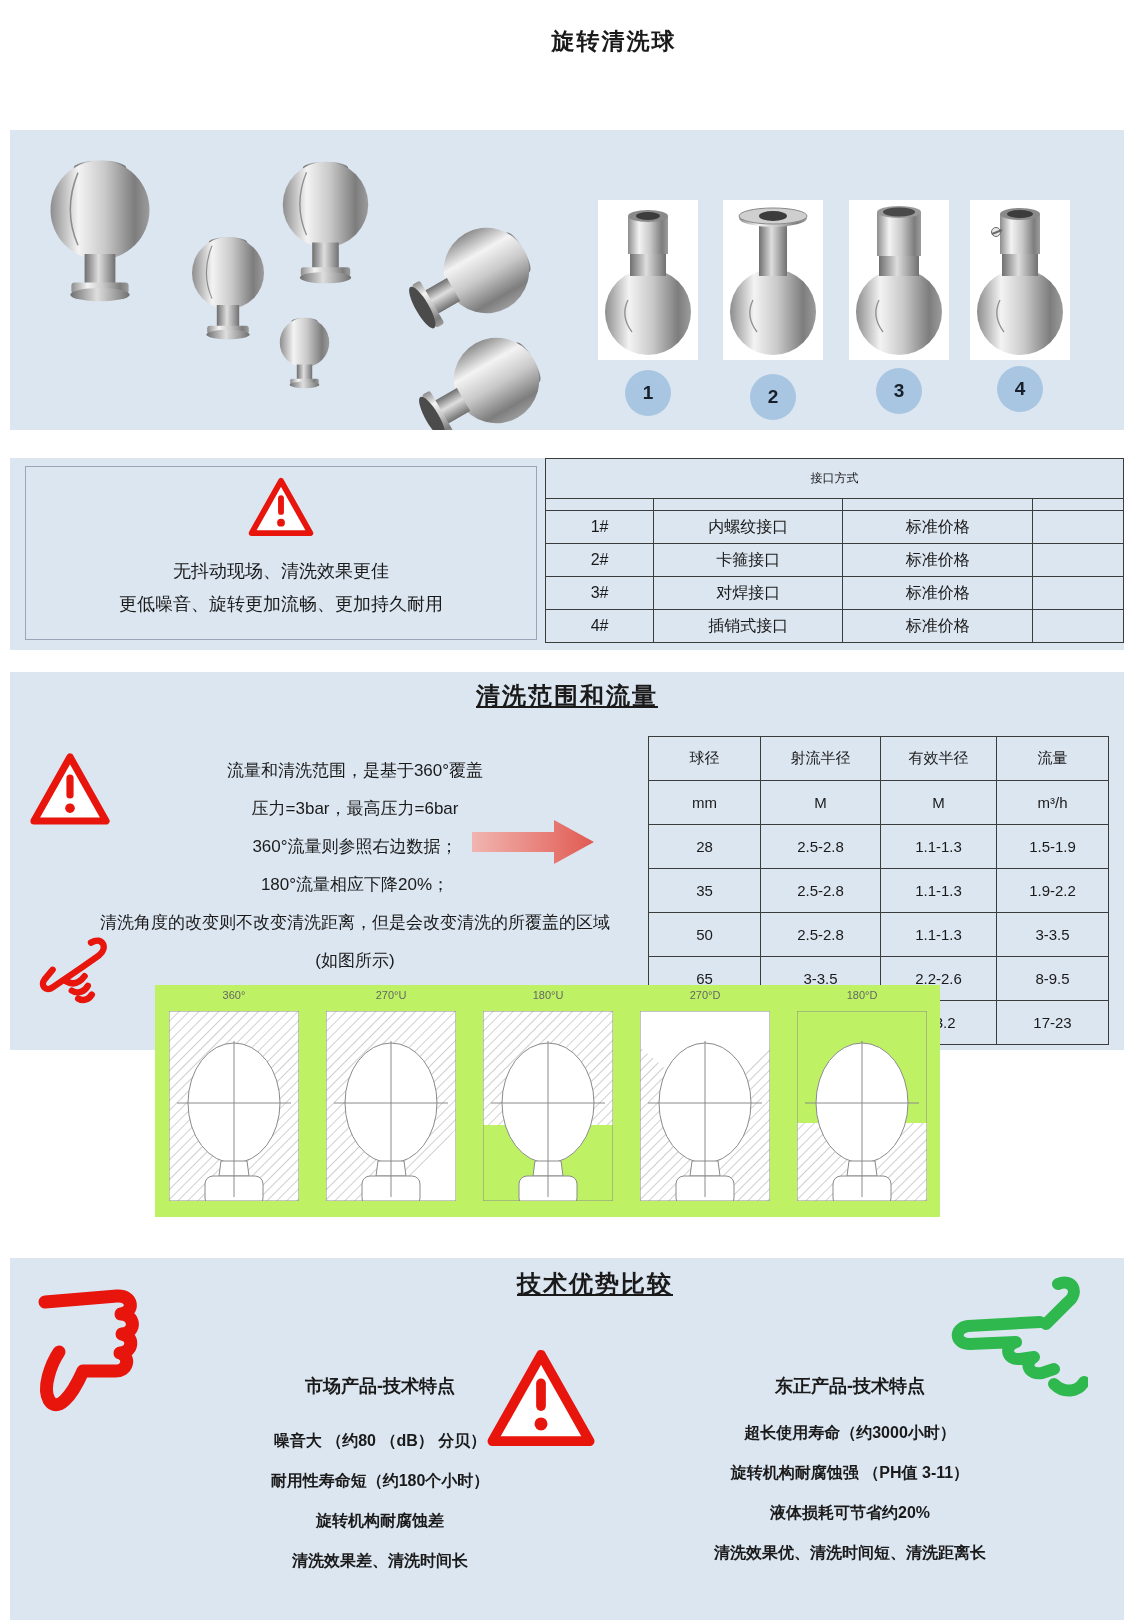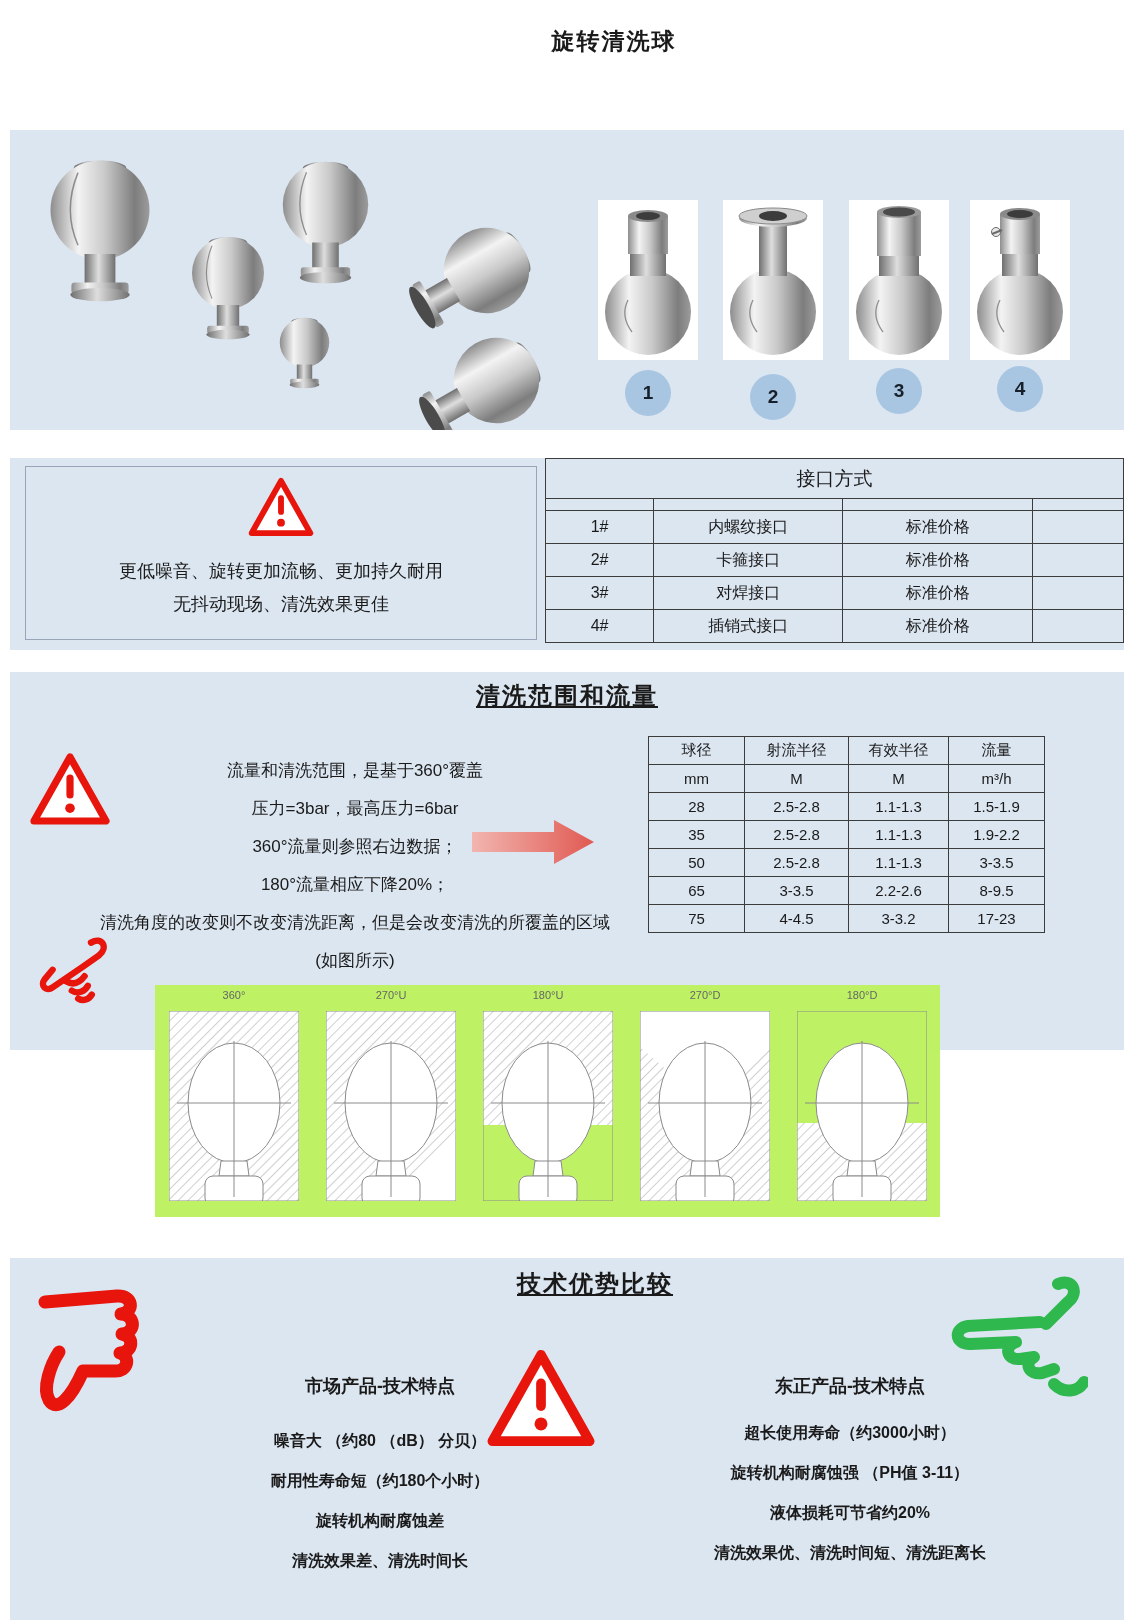--- a/index.html
+++ b/index.html
@@ -9,21 +9,21 @@
   .sec-head{position:absolute;left:0;width:100%;text-align:center;font-size:24px;font-weight:bold;text-decoration:underline;letter-spacing:2px;}
   .card{position:absolute;width:100px;height:160px;background:#fff;}
   .numcircle{position:absolute;width:46px;height:46px;border-radius:50%;background:#a8c6e2;
              display:flex;align-items:center;justify-content:center;font-weight:bold;font-size:19px;color:#17202a;}
   .warnbox{position:absolute;left:15px;top:8px;width:510px;height:172px;border:1px solid #98a5b8;background:#dce6f1;}
   .warnbox .txt{position:absolute;left:0;top:88px;width:100%;text-align:center;font-size:18px;line-height:33px;}
   table{border-collapse:collapse;}
   .iftable{position:absolute;left:535px;top:0;}
   .iftable td{border:1.5px solid #3c3c3c;text-align:center;font-size:16px;padding:0;}
   .flowtable{position:absolute;left:638px;top:64px;}
-  .flowtable td{border:1.6px solid #3c3c3c;text-align:center;font-size:15px;padding:0;height:27px;}
+  .flowtable td{border:1.6px solid #3c3c3c;text-align:center;font-size:15px;padding:8px;height:27px;}
   .flowtable .hd{font-size:16px;}
   .ptext{position:absolute;left:20px;top:80px;width:650px;text-align:center;font-size:17px;}
   .ptext div{line-height:38px;}
   .whitepanel{position:absolute;left:155px;top:985px;width:785px;height:232px;background:#bef264;z-index:3;}
   .dlabel{position:absolute;top:4px;width:130px;text-align:center;font-size:11px;color:#666;}
   .diagram{position:absolute;top:26px;}
   .colblock{position:absolute;width:460px;text-align:center;font-weight:bold;}
   .colblock .ctitle{font-size:18px;line-height:26px;}
   .colblock .citem{font-size:16px;line-height:40px;}
   .arrowred{position:absolute;left:462px;top:148px;width:122px;height:44px;}
@@ -165,29 +165,29 @@
   </div>
 
   <div class="band" style="top:458px;height:192px;">
     <div class="warnbox">
       <svg width="66" height="60" viewBox="0 0 100 92" style="position:absolute;left:222px;top:10px;">
         <path d="M50,6 L95,86 L5,86 Z" fill="#fff" stroke="#e8150d" stroke-width="9" stroke-linejoin="round"></path>
         <rect x="45.5" y="28" width="9" height="30" rx="4.5" fill="#e8150d"></rect>
         <circle cx="50" cy="70" r="6" fill="#e8150d"></circle>
       </svg>
       <div class="txt">
+        <div>无抖动现场、清洗效果更佳</div>
         <div>更低噪音、旋转更加流畅、更加持久耐用</div>
-        <div>无抖动现场、清洗效果更佳</div>
       </div>
     </div>
 
     <table class="iftable">
       <tbody>
           <tr style="height:40px;">
-        <td colspan="4" style="width:579px;font-size:19px;">接口方式</td>
+        <td colspan="4" style="width:579px;font-size:12px;">接口方式</td>
       </tr>
       <tr style="height:12px;">
         <td style="width:108px;"></td>
         <td style="width:190px;"></td>
         <td style="width:190px;"></td>
         <td style="width:91px;"></td>
       </tr>
       <tr style="height:33px;">
         <td>1#</td>
         <td>内螺纹接口</td>

